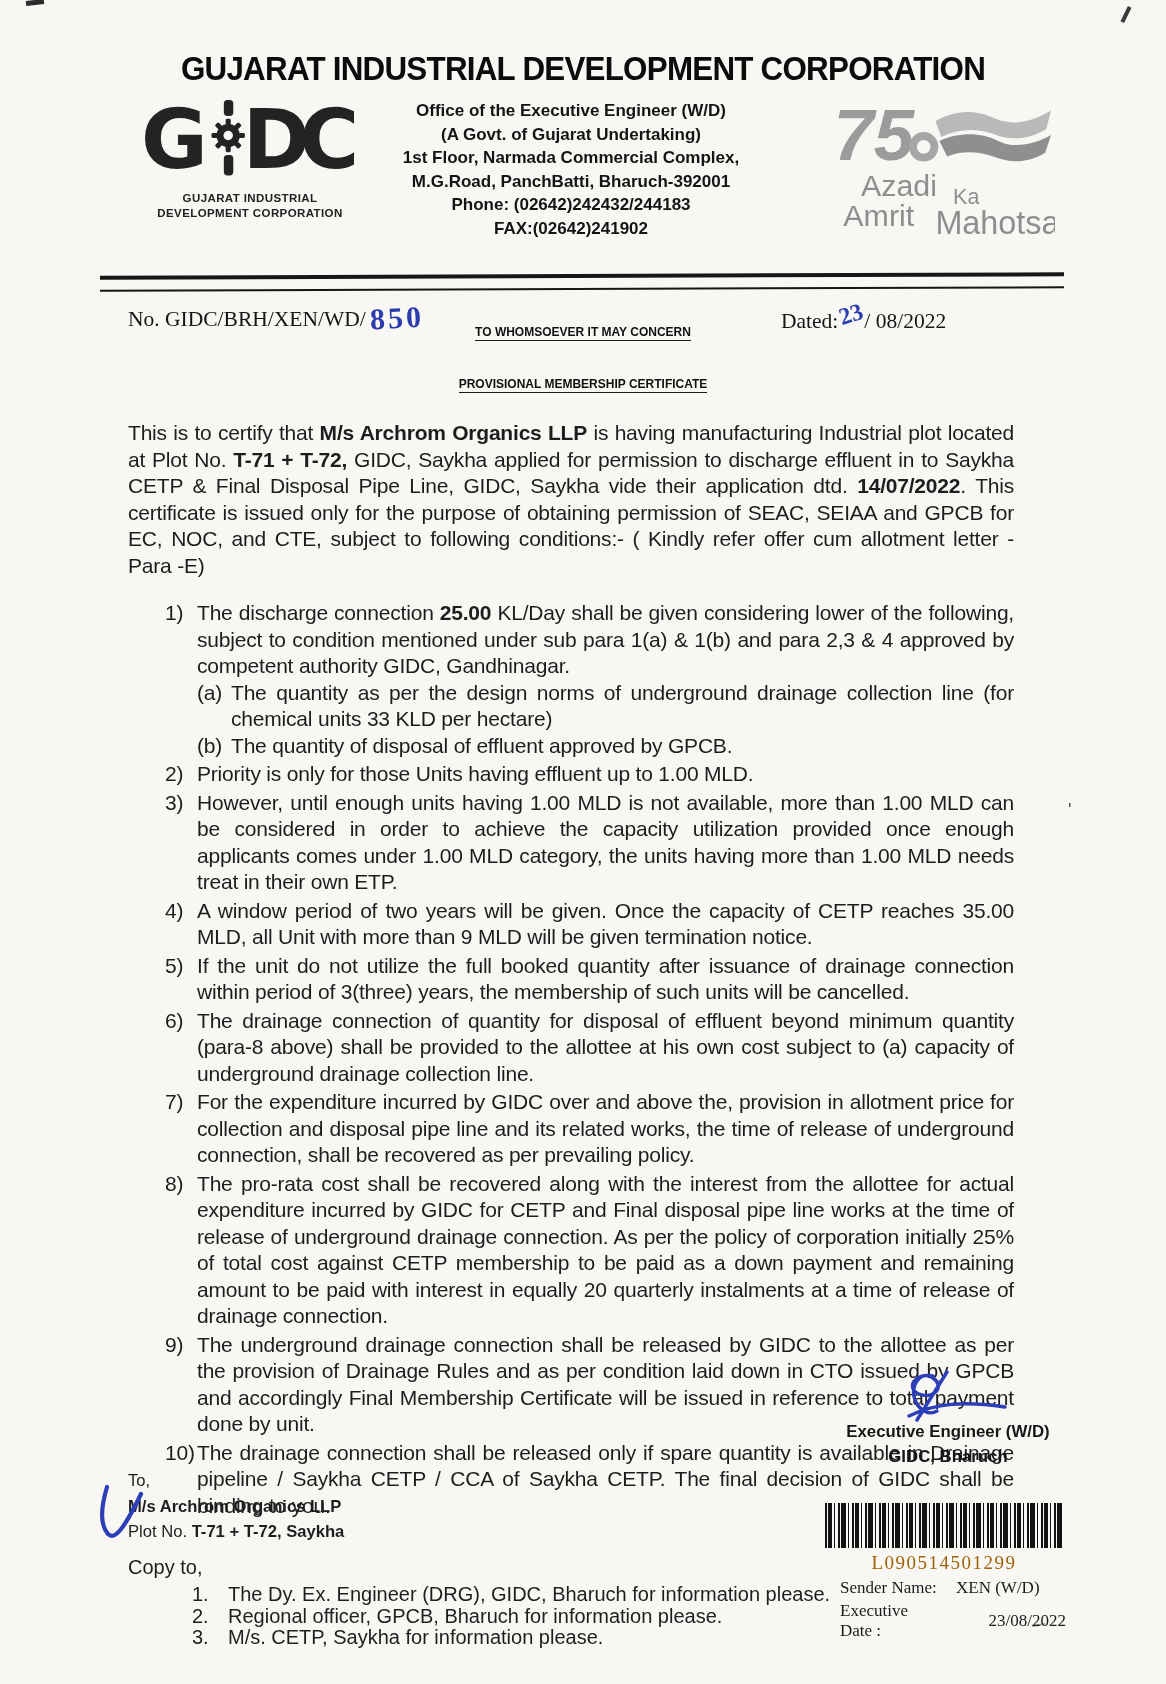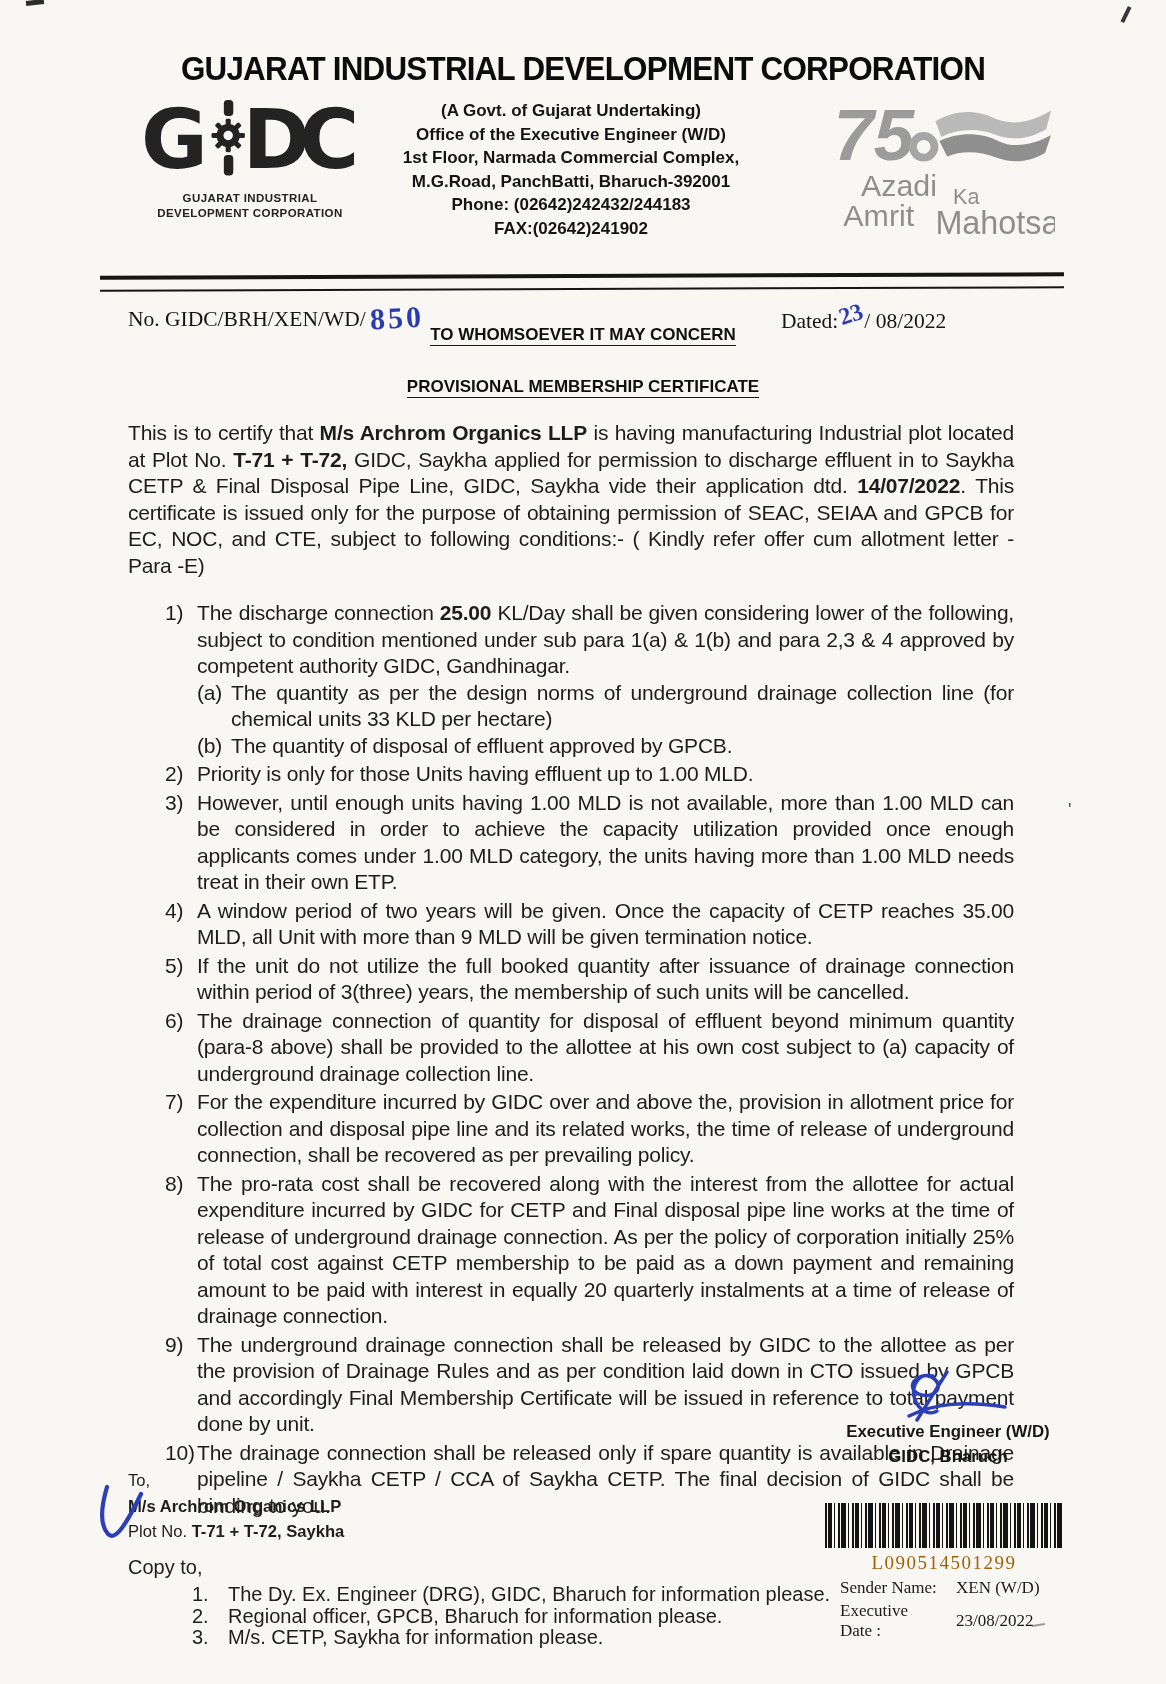--- a/index.html
+++ b/index.html
@@ -35,21 +35,21 @@
   .rule-wrap{position:absolute;left:100px;top:274px;width:964px;transform:rotate(-0.2deg);}
   .rule-a{height:3.5px;background:#161616;margin-bottom:10.5px;}
   .rule-b{height:2px;background:#161616;}
   .ref-row{position:absolute;left:0;top:297px;width:100%;height:40px;font-family:"Liberation Serif",serif;font-size:21.5px;color:#151515;}
   .ref-no{position:absolute;left:128px;top:4px;white-space:nowrap;}
   .ref-dated{position:absolute;left:781px;top:4px;white-space:nowrap;}
   .hand{color:#2b3cad;font-weight:700;display:inline-block;}
   .hand-no{font-size:30px;letter-spacing:3px;transform:rotate(-3deg);vertical-align:-2px;margin-left:4px;}
   .hand-dated{font-size:24px;transform:rotate(-18deg);vertical-align:6px;margin:0 1px;}
 
-  .heading{position:absolute;left:0;right:0;text-align:center;font-size:17px;font-weight:700;color:#101010;}
+  .heading{position:absolute;left:0;right:0;text-align:center;font-size:12px;font-weight:700;color:#101010;}
   .heading span{border-bottom:1.6px solid #1a1a1a;padding-bottom:1px;}
   .heading-1{top:325px;}
   .heading-2{top:377px;}
 
   
   .content{
     position:absolute;left:128px;top:420px;width:886px;
     font-size:21px;line-height:26.5px;letter-spacing:-0.2px;
     text-align:justify;color:#1d1d1d;
   }
@@ -85,21 +85,21 @@
       #141414 9px 10px, transparent 10px 13px,
       #141414 13px 15px, transparent 15px 16px,
       #141414 16px 21px, transparent 21px 23px,
       #141414 23px 24px, transparent 24px 27px);
   }
   .barcode-number{font-family:"Liberation Serif",serif;font-size:19px;letter-spacing:1.5px;text-align:center;margin-top:4px;color:#a16207;}
   .stamp-rows{padding-left:18px;margin-top:4px;font-family:"Liberation Serif",serif;font-size:17px;color:#1a1a1a;}
   .stamp-row{display:flex;margin-top:3px;line-height:20px;}
   .stamp-label{width:116px;flex:none;}
   .stamp-value{flex:1;}
-  .v-center{align-self:center;}
+  .v-center{align-self:center;text-align:right;}
 
   
   .artifact{position:absolute;}
   .art-tl{left:26px;top:0;width:18px;height:5px;background:#2c2c2c;transform:rotate(-6deg);}
   .art-tr{left:1124px;top:6px;width:4px;height:17px;background:#3a3a3a;transform:rotate(26deg);}
   .art-apos{left:1068px;top:800px;font-size:18px;color:#4a4a4a;}
   .art-dash{left:1032px;top:1624px;width:13px;height:2px;background:#9a9a9a;transform:rotate(-8deg);}
 </style>
 </head>
 <body>
@@ -135,22 +135,22 @@
       <text x="140" y="102" font-family="DejaVu Sans, sans-serif" font-size="112" font-weight="bold" fill="#232323">D</text>
       <text x="218" y="102" font-family="DejaVu Sans, sans-serif" font-size="112" font-weight="bold" fill="#232323">C</text>
     </svg>
     <div class="logo-caption">
       <div>GUJARAT INDUSTRIAL</div>
       <div>DEVELOPMENT CORPORATION</div>
     </div>
   </div>
 
   <div class="addr-block">
+    <div>Office of the Executive Engineer (W/D)</div>
     <div>(A Govt. of Gujarat Undertaking)</div>
-    <div>Office of the Executive Engineer (W/D)</div>
     <div>1st Floor, Narmada Commercial Complex,</div>
     <div>M.G.Road, PanchBatti, Bharuch-392001</div>
     <div>Phone: (02642)242432/244183</div>
     <div>FAX:(02642)241902</div>
   </div>
 
   <div class="azadi-block">
     <svg width="245" height="157" viewBox="0 0 250 160">
       <text x="24" y="80" font-family="Liberation Sans, sans-serif" font-size="74" font-style="italic" font-weight="700" fill="#9b9b9b">75</text>
       <circle cx="116" cy="66" r="15" fill="#a6a6a6"></circle>

